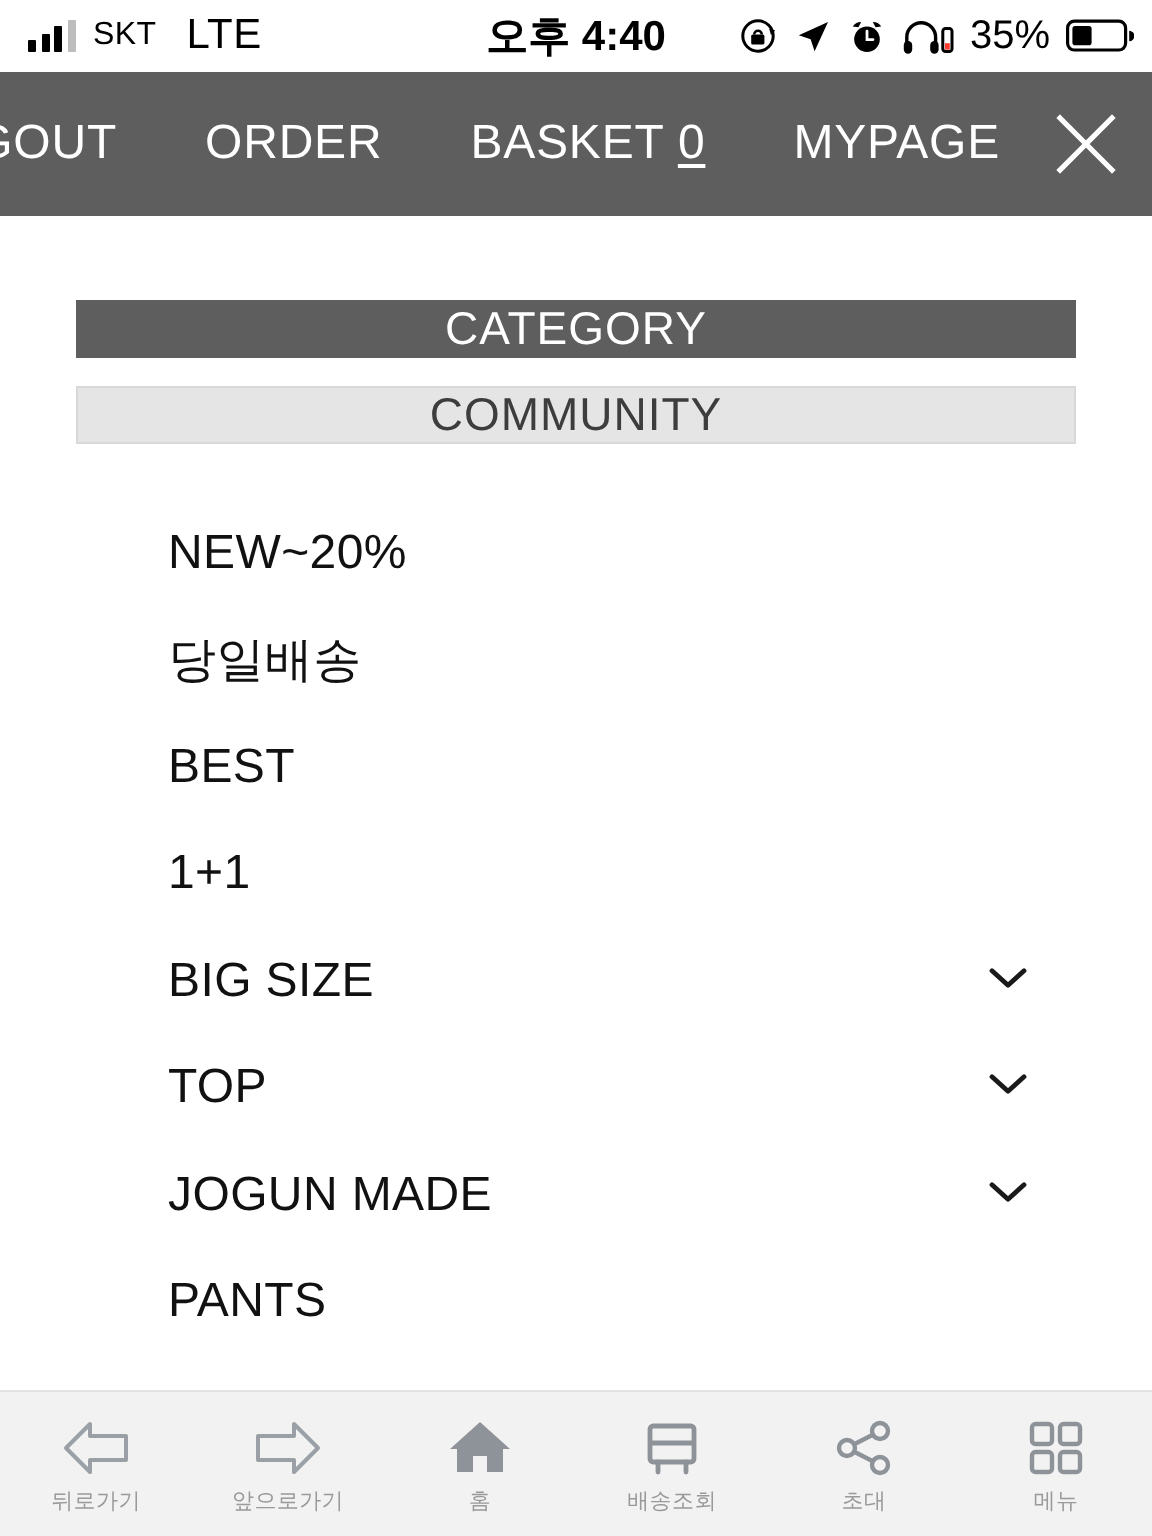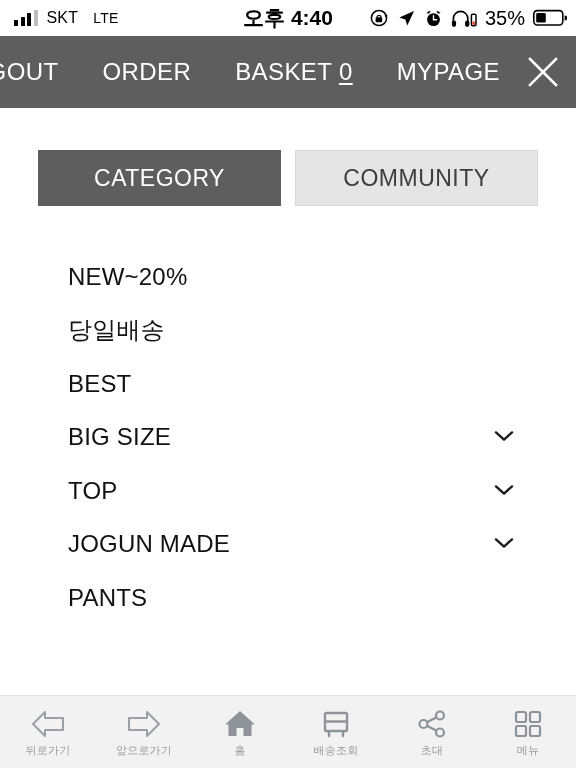--- a/index.html
+++ b/index.html
@@ -17,21 +17,21 @@
     display:flex; align-items:center; background:#ffffff;
   }
   .sb-left { display:flex; align-items:center; gap:9px; padding-left:14px; }
   .bars { display:flex; align-items:flex-end; gap:2.5px; height:16px; }
   .bars i { display:block; width:4px; border-radius:0.5px; background:#000; }
   .bars i:nth-child(1){ height:6px; }
   .bars i:nth-child(2){ height:9px; }
   .bars i:nth-child(3){ height:13px; }
   .bars i:nth-child(4){ height:16px; background:#bdbdbd; }
   .carrier { font-size:16px; color:#000; letter-spacing:.2px; }
-  .net     { font-size:14px; color:#000; letter-spacing:.2px; margin-left:6px; }
+  .net     { font-size:21px; color:#000; letter-spacing:.2px; margin-left:6px; }
 
   .sb-center {
     position:absolute; left:0; right:0; text-align:center;
     font-size:21px; font-weight:bold; color:#000;
   }
   .sb-right {
     position:absolute; right:9px; top:0; height:36px;
     display:flex; align-items:center; gap:8px;
   }
   .sb-right svg { display:block; }
@@ -49,37 +49,37 @@
   }
   .navitem u { text-decoration:underline; text-underline-offset:3px; }
   .closebtn {
     width:54px; height:54px; display:flex; align-items:center;
     justify-content:center; cursor:pointer; margin-left:4px;
   }
 
   
   .tabs {
     position:absolute; top:150px; left:38px; width:500px; height:56px;
-    display:flex; gap:14px;
+    display:flex; gap:14px;flex-direction:column;
   }
   .tab {
     flex:1; display:flex; align-items:center; justify-content:center;
     font-size:23px; letter-spacing:.5px; cursor:pointer; height:56px;
   }
   .tab.active   { background:#5e5e5e; color:#ffffff; border:1px solid #5e5e5e; }
   .tab.inactive { background:#e5e5e5; color:#3d3d3d; border:1px solid #d8d8d8; }
 
   
   .menulist {
     position:absolute; top:250px; left:0; width:576px;
     height:446px; overflow:hidden;
   }
   .menurow {
     position:relative; height:53.5px; display:flex; align-items:center;
-    padding:0 34px 0 68px; cursor:pointer;
+    padding:0 34px 0 68px; cursor:pointer;margin-left:16px;
   }
   .menurow .label {
     font-size:24px; color:#111111; letter-spacing:.2px;
   }
   .menurow .chev {
     position:absolute; right:62px; top:50%;
     transform:translateY(-50%); display:block;
   }
 
   
@@ -182,20 +182,23 @@
     </div>
 
     <div class="menurow">
       <span class="label">당일배송</span>
     </div>
 
     <div class="menurow">
       <span class="label">BEST</span>
     </div>
 
+    <div class="menurow">
+      <span class="label">1+1</span>
+    </div>
 
     <div class="menurow">
       <span class="label">BIG SIZE</span>
       <span class="chev">
         <svg width="20" height="12" viewBox="0 0 20 12">
             <path d="M2 2.4 L10 9.6 L18 2.4" fill="none" stroke="#1a1a1a" stroke-width="2.4" stroke-linecap="round" stroke-linejoin="round"></path>
           </svg>
       </span>
     </div>
 

